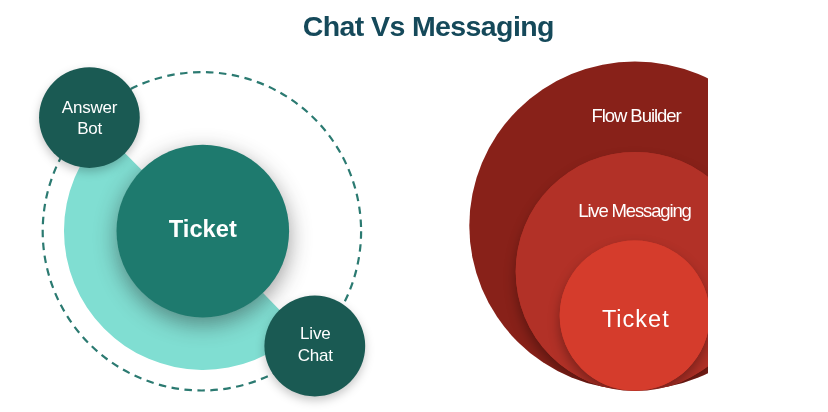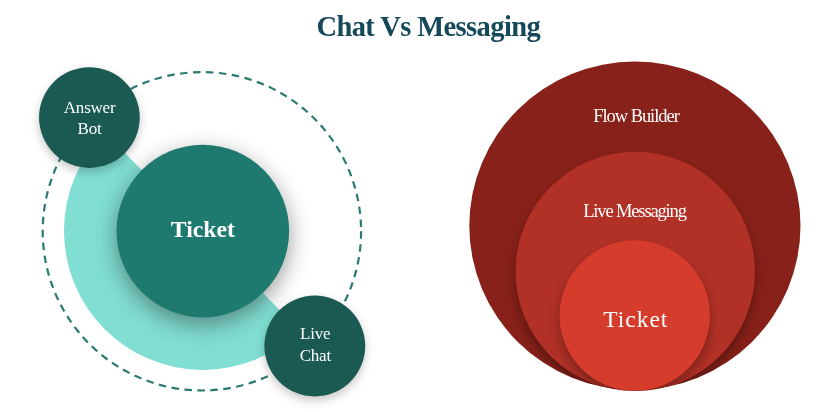--- a/index.html
+++ b/index.html
@@ -1,17 +1,17 @@
 <!DOCTYPE html>
 <html><head>
 <meta charset="utf-8">
 <style>
   html,body{margin:0;padding:0;background:#ffffff;}
-  #stage{position:relative;width:828px;height:412px;overflow:hidden;background:#ffffff;
-         font-family:Liberation Serif, serif;}
+  #stage{position:relative;width:708px;height:412px;overflow:hidden;background:#ffffff;
+         font-family:Liberation Sans, sans-serif;}
   svg{position:absolute;left:0;top:0;filter:blur(0.5px);}
 </style>
 </head>
 <body>
 <div id="stage">
 <svg width="828" height="412" viewBox="0 0 828 412">
 
   <text x="428.3" y="35.5" text-anchor="middle" font-size="28.5" font-weight="bold" fill="#15495a" letter-spacing="-0.6">Chat Vs Messaging</text>
 
   <circle cx="201.9" cy="231.3" r="159.2" fill="none" stroke="#2b7a71" stroke-width="2.2" stroke-dasharray="7.5 5.5"></circle>

